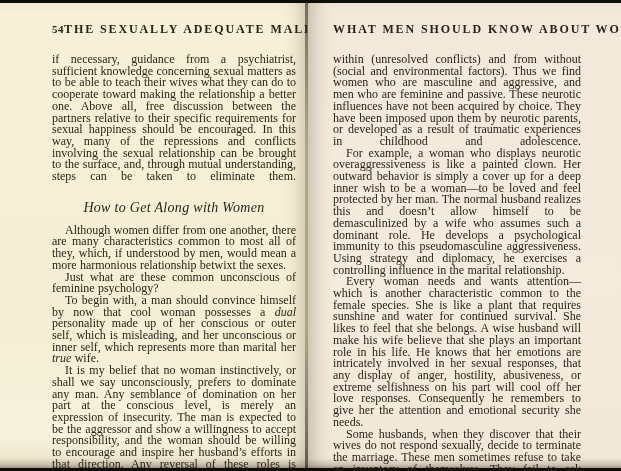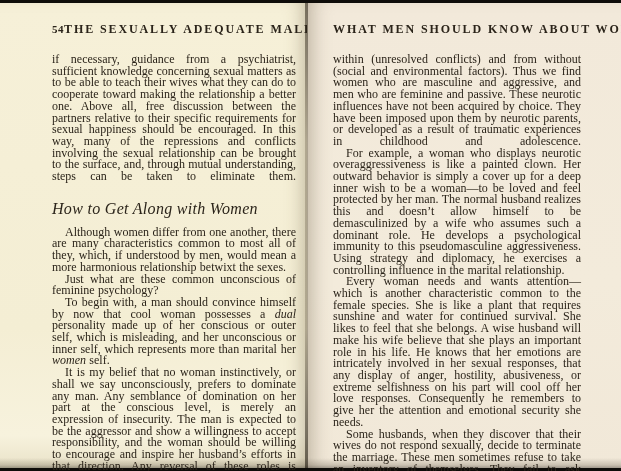--- a/index.html
+++ b/index.html
@@ -62,44 +62,45 @@
     margin: 0;
     font-size: 12px;
     line-height: 11.7px;
     text-align: justify;
     word-spacing: 0.3px;
   }
   .bodytext p.indent { text-indent: 13px; }
   .bodytext p.continues { text-align-last: justify; }
   .section-heading {
     font-style: italic;
-    font-size: 16px;
+    font-size: 14px;
     margin: 17px 0 9px 0;
     letter-spacing: 0.3px;
+    text-align: center;
   }
   .it { font-style: italic; }
 </style>
 </head>
 <body>
 
 <div class="scene">
   <div class="spread">
 
     <div class="page page-left">
       <div class="page-inner inner-left">
         <div class="running-head">
           <span class="folio">54</span>
           <span class="head-title">THE SEXUALLY ADEQUATE MALE</span>
         </div>
         <div class="bodytext">
           <p class="continues">if necessary, guidance from a psychiatrist, sufficient knowledge concerning sexual matters as to be able to teach their wives what they can do to cooperate toward making the relationship a better one. Above all, free discussion between the partners relative to their specific requirements for sexual happiness should be encouraged. In this way, many of the repressions and conflicts involving the sexual relationship can be brought to the surface, and, through mutual understanding, steps can be taken to eliminate them.</p>
           <div class="section-heading">How to Get Along with Women</div>
           <p class="indent">Although women differ from one another, there are many characteristics common to most all of they, which, if understood by men, would mean a more harmonious relationship betwixt the sexes.</p>
           <p class="indent">Just what are these common unconscious of feminine psychology?</p>
-          <p class="indent"><span>To begin with, a man should convince himself by now that cool woman possesses a </span><span class="it">dual</span><span> personality made up of her conscious or outer self, which is misleading, and her unconscious or inner self, which represents more than marital her </span><span class="it">women</span><span> self.</span></p>
+          <p class="indent"><span>To begin with, a man should convince himself by now that cool woman possesses a </span><span class="it">dual</span><span> personality made up of her conscious or outer self, which is misleading, and her unconscious or inner self, which represents more than marital her </span><span class="it">true</span><span> wife.</span></p>
           <p class="indent continues">It is my belief that no woman instinctively, or shall we say unconsciously, prefers to dominate any man. Any semblance of domination on her part at the conscious level, is merely an expression of insecurity. The man is expected to be the aggressor and show a willingness to accept responsibility, and the woman should be willing to encourage and inspire her husband’s efforts in that direction. Any reversal of these roles is brought about by neurotic influences coming from</p>
         </div>
       </div>
     </div>
 
     <div class="page page-right">
       <div class="page-inner inner-right">
         <div class="running-head">
           <span class="head-title">WHAT MEN SHOULD KNOW ABOUT WOMEN</span>
           <span class="folio">31</span>

